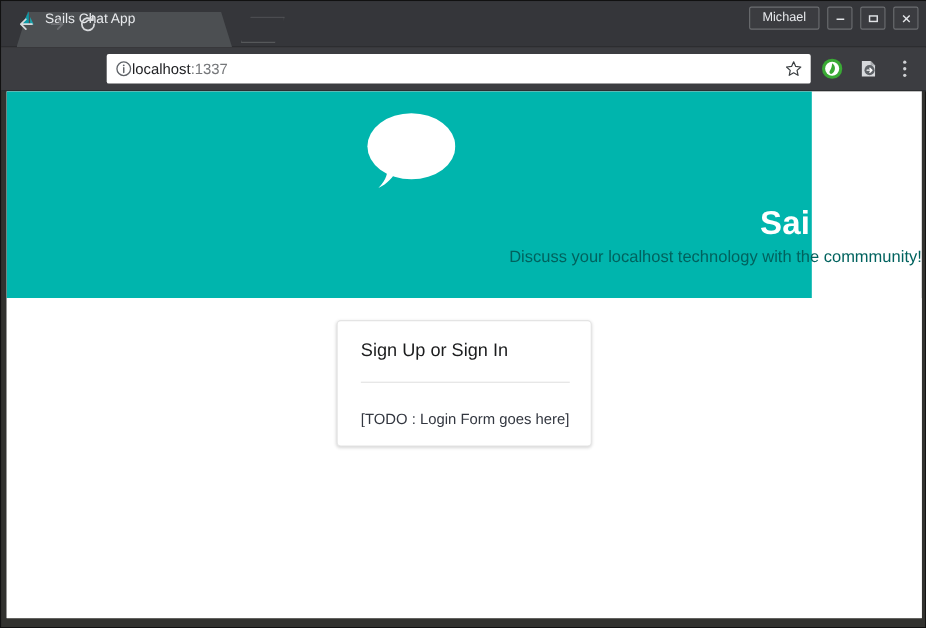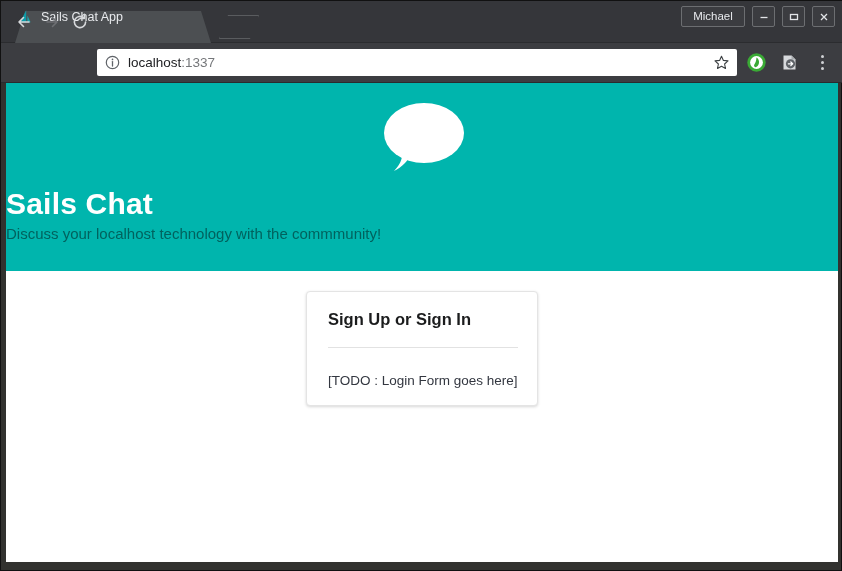--- a/index.html
+++ b/index.html
@@ -165,21 +165,20 @@
     display: flex;
     align-items: center;
   }
   .omni-info {
     margin-left: 8px;
     width: 15px;
     height: 15px;
     flex: 0 0 auto;
   }
   .omni-url {
-    margin-left: 8px;
     font-size: 13.5px;
     color: #202124;
     white-space: nowrap;
   }
   .omni-url .port { color: #75777a; }
   .omni-star {
     position: absolute;
     right: 7px;
     top: 5px;
     width: 17px;
@@ -220,24 +219,24 @@
     left: 5px;
     top: 82px;
     width: 832px;
     height: 479px;
     background: #ffffff;
     overflow: hidden;
   }
 
   .hero {
     position: relative;
-    width: 832px;
+    width: 732px;
     height: 188px;
     background: #00b5ad;
-    text-align: left;
+    text-align: right;
     box-sizing: border-box;
   }
   .bubble {
     position: absolute;
     left: 50%;
     transform: translateX(-50%);
     top: 18px;
     width: 84px;
     height: 72px;
   }
@@ -277,21 +276,21 @@
     border: 1px solid #e4e4e4;
     border-radius: 4px;
     box-shadow: 0 1px 3px rgba(0,0,0,0.16);
     box-sizing: border-box;
   }
   .card-title {
     position: absolute;
     left: 21px;
     top: 18px;
     font-size: 16.5px;
-    font-weight: bold;
+    font-weight: normal;
     color: #1b1c1d;
     white-space: nowrap;
   }
   .card-divider {
     position: absolute;
     left: 21px;
     top: 55px;
     width: 190px;
     height: 1px;
     background: #e2e2e2;

